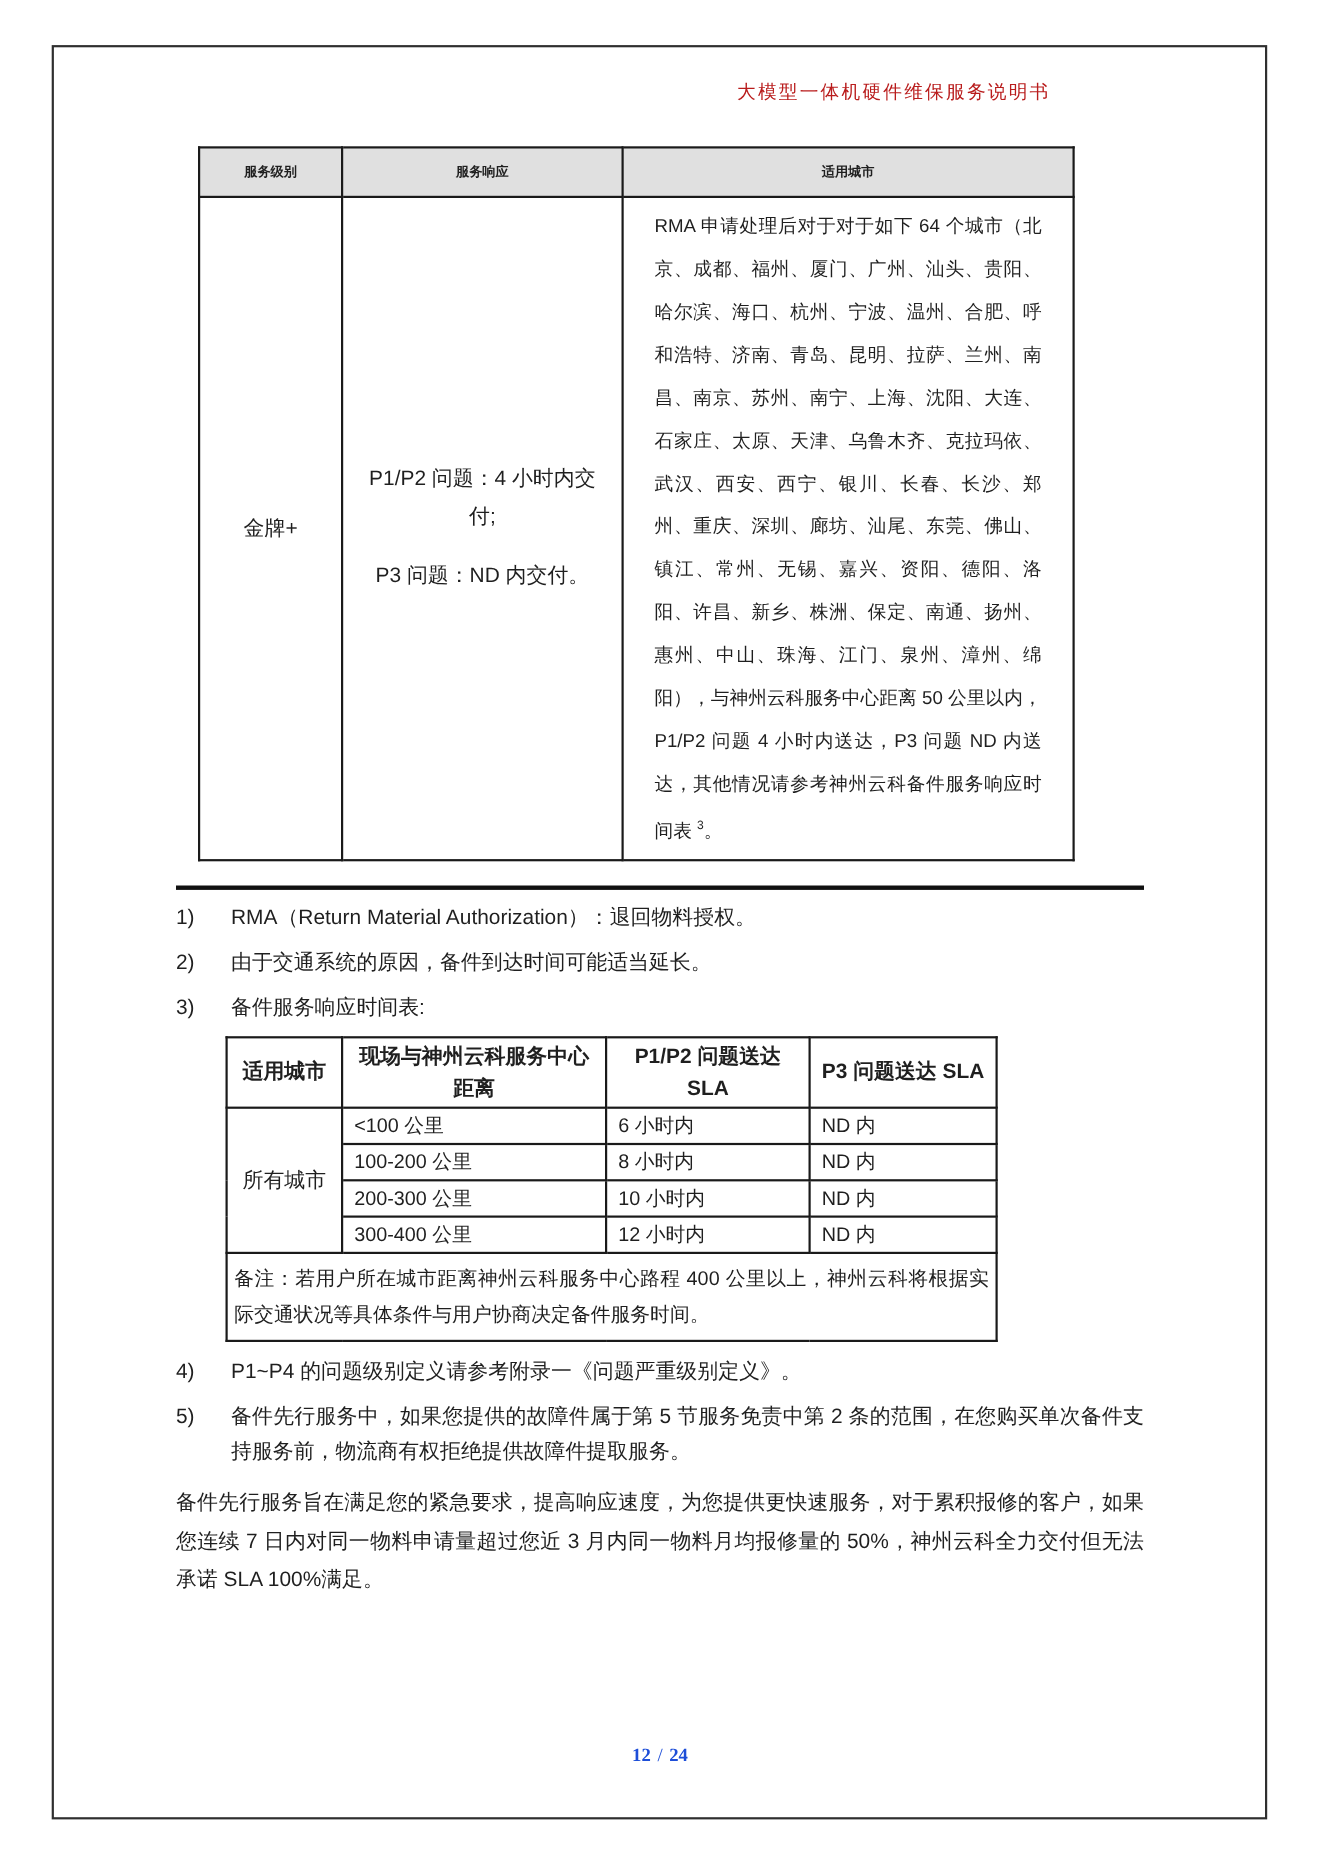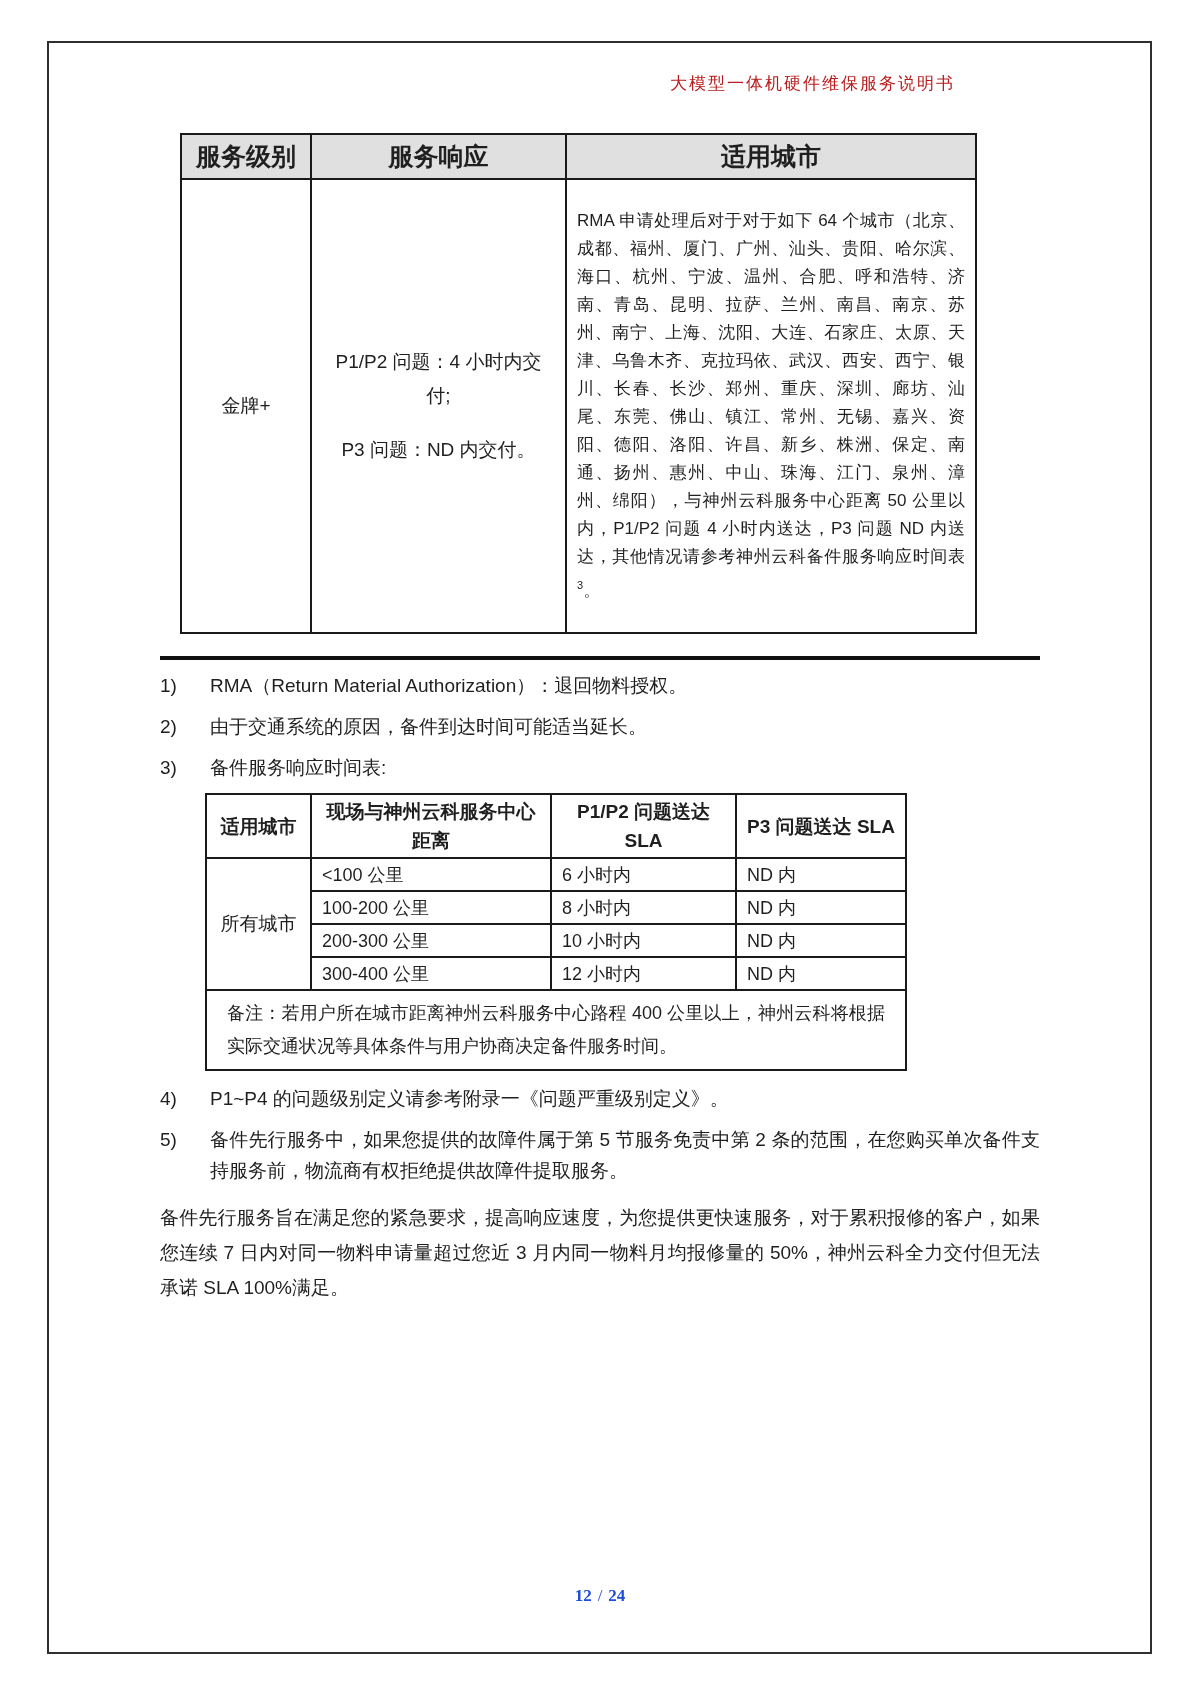--- a/index.html
+++ b/index.html
@@ -17,33 +17,33 @@
     font-family:"Liberation Serif","DejaVu Serif",serif;
     font-size:17px; letter-spacing:2px; color:#b91c1c;
   }
   .content { position:absolute; left:160px; top:133px; width:880px; }
 
   
   table { border-collapse:collapse; }
   .t1 { margin-left:20px; width:795px; table-layout:fixed; }
   .t1 th, .t1 td { border:2px solid #1a1a1a; box-sizing:border-box; }
   .t1 th {
-    background:#e0e0e0; font-weight:bold; font-size:25px; text-align:center;
+    background:#e0e0e0; font-weight:bold; font-size:12px; text-align:center;
     height:45px; padding:0 4px;
   }
   .t1 .col-level { width:130px; }
   .t1 .col-resp  { width:255px; }
   .t1 .col-city  { width:410px; }
   .t1 td { vertical-align:middle; }
   .t1 td.level { text-align:center; font-size:19px; height:454px; }
   .t1 td.resp  { text-align:center; font-size:19px; padding:16px 13px; }
   .t1 td.resp p { margin:0; line-height:34px; }
   .t1 td.resp p.gap { margin-top:20px; }
   .t1 td.cities {
-    font-size:17px; line-height:28px; padding:6px 10px;
+    font-size:17px; line-height:39px; padding:6px 28px;
     text-align:justify;
   }
   .t1 td.cities sup { font-size:11px; }
 
   
   .rule { margin-top:22px; width:880px; height:4px; background:#111; }
   .notice-title { margin-top:16px; font-weight:bold; font-size:19px; line-height:30px; }
   .note-item { display:flex; margin-top:10px; font-size:19px; line-height:31px; }
   .note-item .num { width:50px; flex:0 0 50px; }
   .note-item .txt { flex:1; text-align:justify; }
@@ -52,21 +52,21 @@
   .t2 { margin:10px 0 12px 45px; width:700px; table-layout:fixed; }
   .t2 th, .t2 td { border:2px solid #1a1a1a; box-sizing:border-box; }
   .t2 th {
     font-weight:bold; font-size:19px; text-align:center; background:#fff;
     height:64px; padding:2px 8px; line-height:29px;
   }
   .t2 .c1 { width:105px; } .t2 .c2 { width:240px; }
   .t2 .c3 { width:185px; } .t2 .c4 { width:170px; }
   .t2 td { font-size:18px; height:33px; padding:2px 10px; vertical-align:middle; }
   .t2 td.scope { text-align:center; font-size:19px; padding:2px 4px; }
-  .t2 td.remark { line-height:33px; padding:6px 20px; text-align:justify; height:auto;border-radius:14px; }
+  .t2 td.remark { line-height:33px; padding:6px 6px; text-align:justify; height:auto;border-radius:14px; }
 
   
   .closing {
     margin:14px 0 0 0; font-size:19px; line-height:35px; text-align:justify;
   }
 
   .footer {
     position:absolute; left:0; right:0; top:1586px; text-align:center;
     font-family:"Liberation Serif","DejaVu Serif",serif; font-size:17px; color:#1d4ed8;
   }

